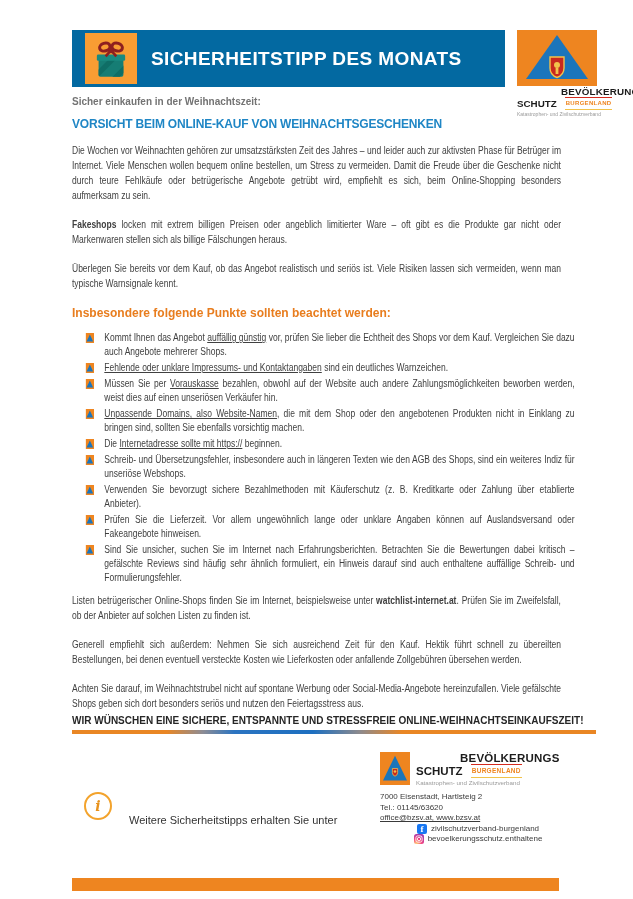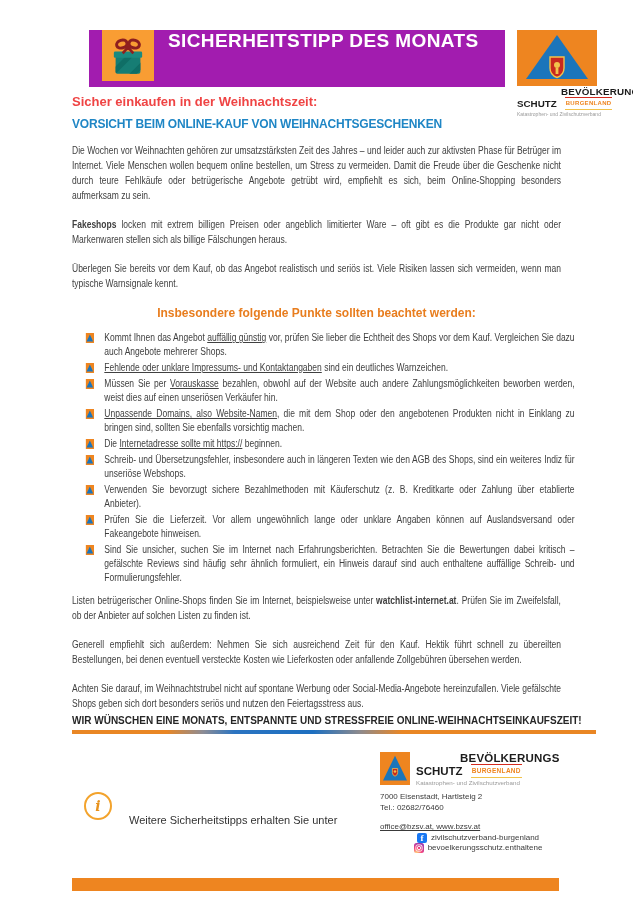--- a/index.html
+++ b/index.html
@@ -1,65 +1,65 @@
 <!DOCTYPE html>
 <html><head>
 <meta charset="utf-8">
 <style>
   html,body{margin:0;padding:0;background:#ffffff;}
   .page{position:relative;width:633px;height:899px;background:#ffffff;overflow:hidden;
         font-family:"Liberation Sans",sans-serif;color:#404040;}
 
   
   .header-row{position:absolute;left:72px;top:30px;width:525px;display:flex;}
-  .header-bar{width:433px;height:57px;background:#a21caf;display:flex;margin-left:17px;}
+  .header-bar{width:433px;height:57px;background:#0369a1;display:flex;align-items:center;}
   .gift-sq{width:52px;height:51px;margin-left:13px;background:#F99D33;display:flex;align-items:center;justify-content:center;}
   .header-title{margin-left:14px;color:#ffffff;font-weight:bold;font-size:19px;letter-spacing:.4px;white-space:nowrap;}
 
   .brand-lg{margin-left:12px;width:80px;}
   .brand-lg .brand-mark{width:80px;height:56px;}
   .brand-l1{font-weight:bold;color:#1c1c1c;font-size:9.8px;line-height:11px;letter-spacing:.2px;white-space:nowrap;margin-left:44px;}
   .brand-l2{font-weight:bold;color:#1c1c1c;font-size:9.8px;line-height:11px;white-space:nowrap;display:flex;align-items:center;gap:8px;}
   .brand-region{font-size:6px;font-weight:bold;color:#EE8520;border-top:1.5px solid #D42B1E;border-bottom:1.5px solid #F2C24A;padding:0 1px;letter-spacing:.3px;}
   .brand-tag{font-size:5px;color:#9a9a9a;white-space:nowrap;margin-top:1px;}
 
   
   .main{position:absolute;left:72px;top:94px;width:489px;}
-  .kicker{color:#ef4444;font-weight:bold;font-size:13px;line-height:15px;margin-bottom:5px;white-space:nowrap;}
+  .kicker{color:#737373;font-weight:bold;font-size:10px;line-height:15px;margin-bottom:5px;white-space:nowrap;}
   .headline{color:#1F86C5;font-weight:bold;font-size:12px;line-height:20px;margin:0 0 9px 0;white-space:nowrap;letter-spacing:-.2px;}
 
   
   .zx{width:575px;transform:scaleX(.8504);transform-origin:0 0;}
   .zx p{margin:0 0 14px 0;font-size:10px;line-height:15px;text-align:justify;color:#404040;}
   .zx p:last-child{margin-bottom:0;}
   .zx1{margin-bottom:15px;}
   b{font-weight:bold;}
   .u{text-decoration:underline;}
 
-  .list-heading{color:#E87D1E;font-weight:bold;font-size:12px;line-height:15px;margin-bottom:10px;white-space:nowrap;text-align:center;}
+  .list-heading{color:#E87D1E;font-weight:bold;font-size:12px;line-height:15px;margin-bottom:10px;white-space:nowrap;}
 
   ul.tips{list-style:none;margin:0 0 8px 0;padding:0 0 0 16px;}
   ul.tips li{display:flex;align-items:flex-start;margin-bottom:2px;}
   .bullet-ic{flex:0 0 auto;margin-top:2px;margin-right:12px;line-height:0;}
   .li-text{flex:1;font-size:10px;line-height:14px;text-align:justify;color:#404040;}
 
   .closing{margin-top:4px;font-weight:bold;font-size:10px;line-height:12px;color:#262626;text-align:center;white-space:nowrap;width:489px;}
   .divider{margin-top:3px;width:524px;height:4px;
     background:linear-gradient(90deg,#E98624 0%,#E98624 18%,#8C8C95 25%,#2B74C1 31%,#1D6FC0 46%,#8E8A8C 55%,#E98624 63%,#E98624 100%);}
 
   
   .footer-brand{position:absolute;left:380px;top:752px;width:196px;}
   .logo-row{display:flex;gap:6px;}
   .brand-sm .brand-mark{width:30px;height:33px;}
   .brand-sm-text .brand-l1{font-size:11.5px;line-height:12px;}
   .brand-sm-text .brand-l2{font-size:11.5px;line-height:12px;}
   .brand-sm-text .brand-region{font-size:6.5px;}
   .brand-sm-text .brand-tag{font-size:6.2px;}
   .contact{margin-top:6px;font-size:8px;line-height:10.5px;color:#3a3a3a;}
-  .contact .links{text-decoration:underline;margin-top:9px;}
+  .contact .links{text-decoration:underline;}
   .social-row{display:flex;justify-content:center;align-items:center;gap:4px;font-size:8px;line-height:10.5px;color:#3a3a3a;}
   .fb-ic{width:10px;height:10px;border-radius:2px;background:#1877F2;color:#fff;display:flex;align-items:flex-end;justify-content:center;
          font-family:"Liberation Serif",serif;font-weight:bold;font-size:9px;line-height:9px;overflow:hidden;}
   .ig-ic{line-height:0;}
 
   .info-row{position:absolute;left:84px;top:786px;display:flex;align-items:center;gap:17px;}
   .info-ic{width:24px;height:24px;border:2.5px solid #F3A32C;border-radius:50%;display:flex;align-items:center;justify-content:center;
            font-family:"DejaVu Serif","Liberation Serif",serif;font-style:italic;font-weight:bold;color:#E8921C;font-size:14px;}
   .info-text{font-size:11px;color:#333333;margin-top:28px;}
 
@@ -192,21 +192,21 @@
         <span class="li-text"><span>Sind Sie unsicher, suchen Sie im Internet nach Erfahrungsberichten. Betrachten Sie die Bewertungen dabei kritisch – gefälschte Reviews sind häufig sehr ähnlich formuliert, ein Hinweis darauf sind auch enthaltene auffällige Schreib- und Formulierungsfehler.</span><span class="u"></span><span></span></span>
       </li>
     </ul>
 
     <div class="zx">
       <p><span>Listen betrügerischer Online-Shops finden Sie im Internet, beispielsweise unter </span><b>watchlist-internet.at</b><span>. Prüfen Sie im Zweifelsfall, ob der Anbieter auf solchen Listen zu finden ist.</span></p>
       <p>Generell empfiehlt sich außerdem: Nehmen Sie sich ausreichend Zeit für den Kauf. Hektik führt schnell zu übereilten Bestellungen, bei denen eventuell versteckte Kosten wie Lieferkosten oder anfallende Zollgebühren übersehen werden.</p>
       <p>Achten Sie darauf, im Weihnachtstrubel nicht auf spontane Werbung oder Social-Media-Angebote hereinzufallen. Viele gefälschte Shops geben sich dort besonders seriös und nutzen den Feiertagsstress aus.</p>
     </div>
 
-    <div class="closing">WIR WÜNSCHEN EINE MONATS, ENTSPANNTE UND STRESSFREIE ONLINE-WEIHNACHTSEINKAUFSZEIT!</div>
+    <div class="closing">WIR WÜNSCHEN EINE SICHERE, ENTSPANNTE UND STRESSFREIE ONLINE-WEIHNACHTSEINKAUFSZEIT!</div>
     <div class="divider"></div>
   </div>
 
   <div class="footer-brand">
     <div class="logo-row">
       <div class="brand-sm">
         <div class="brand-mark">
           <svg width="30" height="33" viewBox="0 0 80 88" preserveAspectRatio="none">
             <rect width="80" height="88" fill="#EE8520"></rect>
             <polygon points="40,10 72,76 8,76" fill="#1B75BB"></polygon>
@@ -219,21 +219,21 @@
         <div class="brand-l1">BEVÖLKERUNGS</div>
         <div class="brand-l2">
           <span>SCHUTZ</span>
           <span class="brand-region">BURGENLAND</span>
         </div>
         <div class="brand-tag">Katastrophen- und Zivilschutzverband</div>
       </div>
     </div>
     <div class="contact">
       <div>7000 Eisenstadt, Hartlsteig 2</div>
-      <div>Tel.: 02682/76460</div>
+      <div>Tel.: 01145/63620</div>
       <div class="links">office@bzsv.at, www.bzsv.at</div>
       <div class="social-row">
         <span class="fb-ic">
             <span>f</span>
           </span>
         <span>zivilschutzverband-burgenland</span>
       </div>
       <div class="social-row">
         <span class="ig-ic">
           <svg width="10" height="10" viewBox="0 0 24 24">

